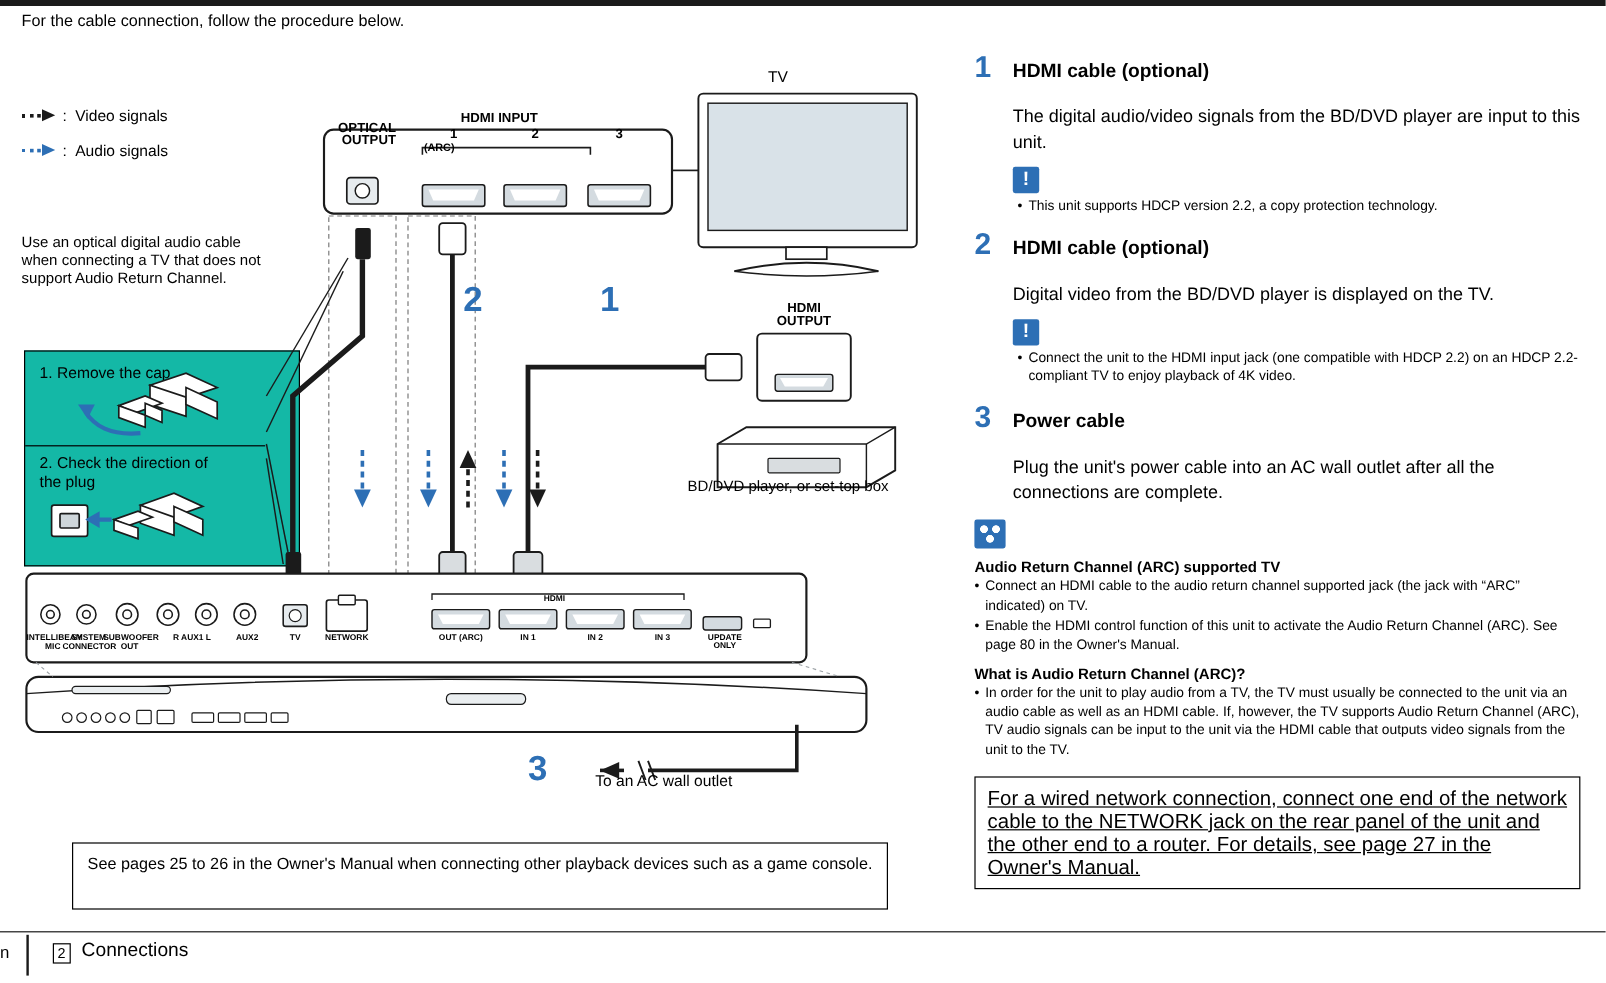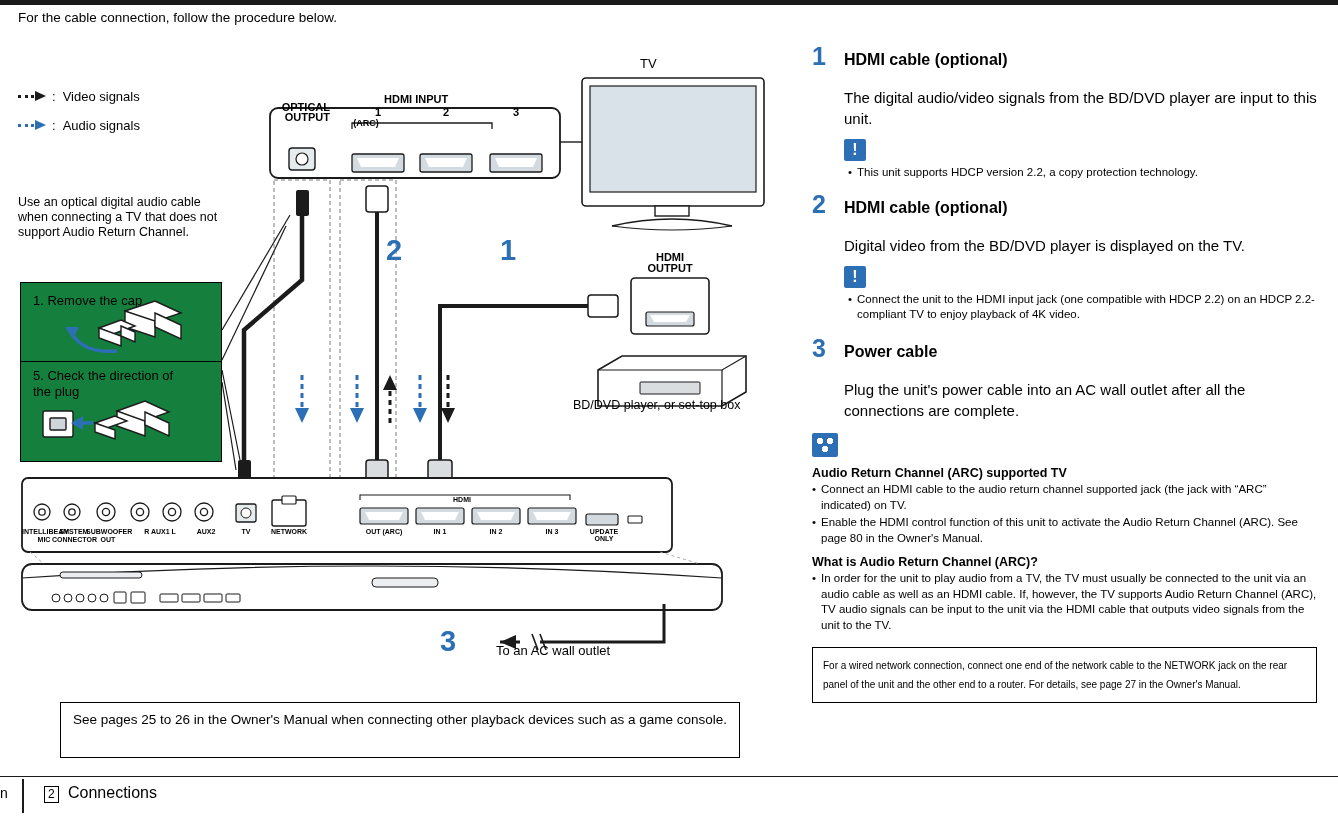--- a/index.html
+++ b/index.html
@@ -68,24 +68,25 @@
   .optical-note {
     position: absolute;
     left: 18px; top: 165px;
     width: 215px;
     font-size: 12.5px;
     line-height: 15px;
   }
 
   .cap-box {
     position: absolute;
-    left: 20px; top: 252px;
+    left: 20px; top: 262px;
     width: 200px; height: 178px;
     border: 1.5px solid #000;
-    background: #15803d;
+    background: #14b8a6;
+    padding-left: 28px;
   }
   .cap-step {
     position: absolute;
     font-size: 13px;
     line-height: 16px;
   }
   .cap-step-1 { left: 12px; top: 10px; }
   .cap-step-2 { left: 12px; top: 85px; width: 160px; }
   .cap-divider {
     position: absolute;
@@ -222,22 +223,23 @@
     display: flex;
     font-size: 11.5px;
     line-height: 15.5px;
     margin-top: 2px;
   }
   .bul .bullet { margin-right: 5px; }
   .netbox {
     margin-top: 14px;
     border: 1.5px solid #000;
     padding: 8px 10px;
-    font-size: 10px;
+    font-size: 17px;
     line-height: 19px;
+    text-decoration: underline;
   }
 
   
   .footer {
     position: absolute;
     left: 0; bottom: 0;
     width: 1338px; height: 42px;
     border-top: 1.5px solid #1a1a1a;
   }
   .footer-left {
@@ -289,21 +291,21 @@
         <span class="leg-colon">:</span>
         <span>Audio signals</span>
       </div>
     </div>
 
     <div class="optical-note">Use an optical digital audio cable when connecting a TV that does not support Audio Return Channel.</div>
 
     <div class="cap-box">
       <div class="cap-step cap-step-1">1. Remove the cap</div>
       <div class="cap-divider"></div>
-      <div class="cap-step cap-step-2">5. Check the direction of the plug</div>
+      <div class="cap-step cap-step-2">2. Check the direction of the plug</div>
       <svg class="diagram-svg" style="width:200px;height:178px;" viewBox="0 0 200 178">
 
         <g stroke="#1b1b1b" fill="#ffffff" stroke-width="1.4">
           <path d="M104 28 l30 -10 l26 12 l-30 10 z"></path>
           <path d="M104 28 l0 16 l30 10 l0 -16 z"></path>
           <path d="M134 30 l26 12 l0 14 l-26 -12 z"></path>
           <path d="M78 45 l22 -8 l14 6 l-22 8 z"></path>
           <path d="M78 45 l0 10 l22 8 l0 -10 z"></path>
           <path d="M100 43 l14 6 l0 10 l-14 -6 z"></path>
         </g>

